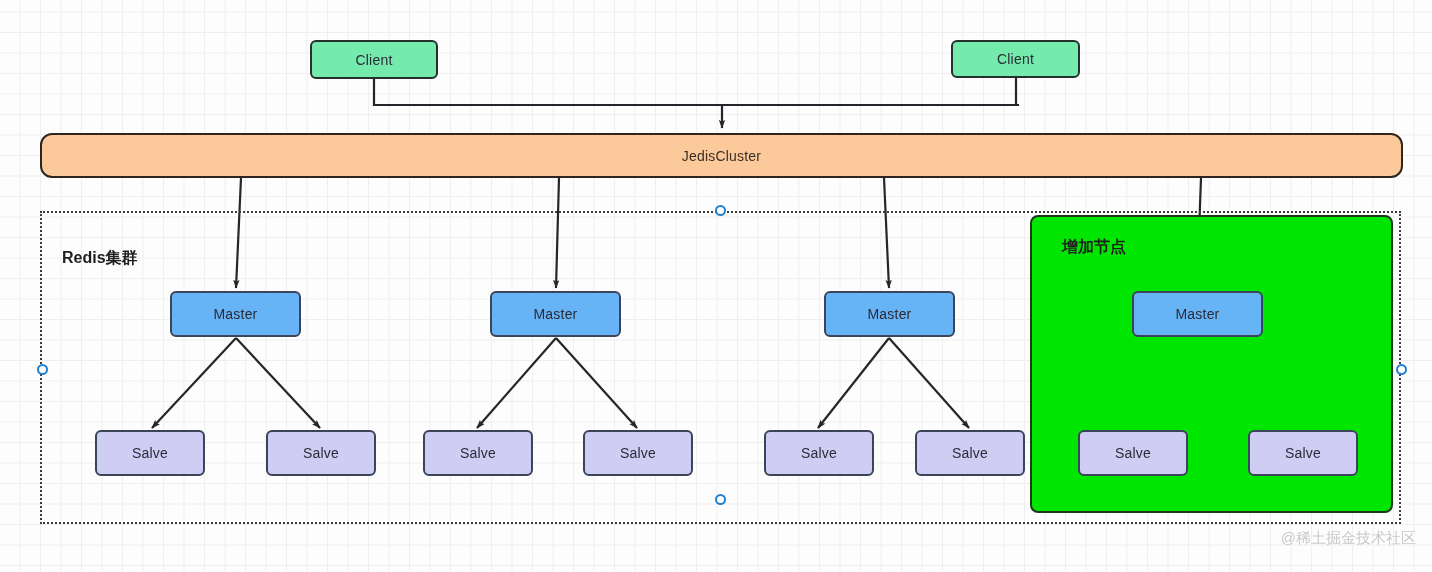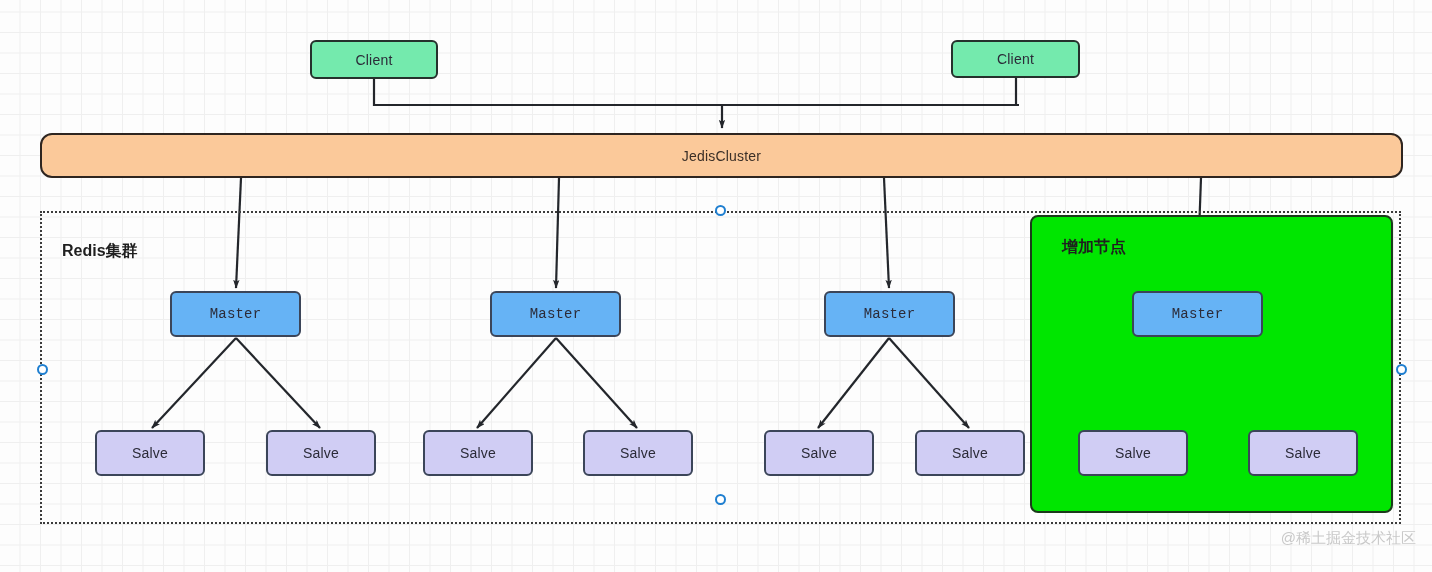--- a/index.html
+++ b/index.html
@@ -26,21 +26,21 @@
     position:absolute;
     box-sizing:border-box;
     display:flex;align-items:center;justify-content:center;
     border-radius:6px;
     font-size:14px;
     color:#2b2b38;
     letter-spacing:.2px;
   }
   .client{background:#74eaad;border:2px solid #25312c;}
   .jedis{background:#fbc99a;border:2px solid #2e2520;border-radius:12px;font-size:14px;color:#3a2f27;}
-  .master{background:#66b3f5;border:2px solid #3b4559;font-family:Liberation Mono, monospace;}
+  .master{background:#66b3f5;border:2px solid #3b4559;}
   .salve{background:#d0cdf4;border:2px solid #3b4559;justify-content:center;}
   .cluster-box{
     position:absolute;
     box-sizing:border-box;
     border:2px dotted #3b3b3b;
     background:transparent;
   }
   .green-box{
     position:absolute;
     box-sizing:border-box;
@@ -113,21 +113,21 @@
 
   <div class="node client" style="left:951px;top:40px;width:129px;height:38px;">
     <span>Client</span>
   </div>
 
   <div class="node jedis" style="left:40px;top:133px;width:1363px;height:45px;">
     <span>JedisCluster</span>
   </div>
 
   <div class="cluster-box" style="left:40px;top:211px;width:1361px;height:313px;"></div>
-  <div class="grp-label" style="left:62px;top:241px;text-align:right;">Redis集群</div>
+  <div class="grp-label" style="left:62px;top:248px;text-align:right;">Redis集群</div>
 
   <div class="green-box" style="left:1030px;top:215px;width:363px;height:298px;"></div>
   <div class="grp-label" style="left:1062px;top:237px;">增加节点</div>
 
   <div class="node master" style="left:170px;top:291px;width:131px;height:46px;">
     <span>Master</span>
   </div>
   <div class="node master" style="left:490px;top:291px;width:131px;height:46px;">
     <span>Master</span>
   </div>

